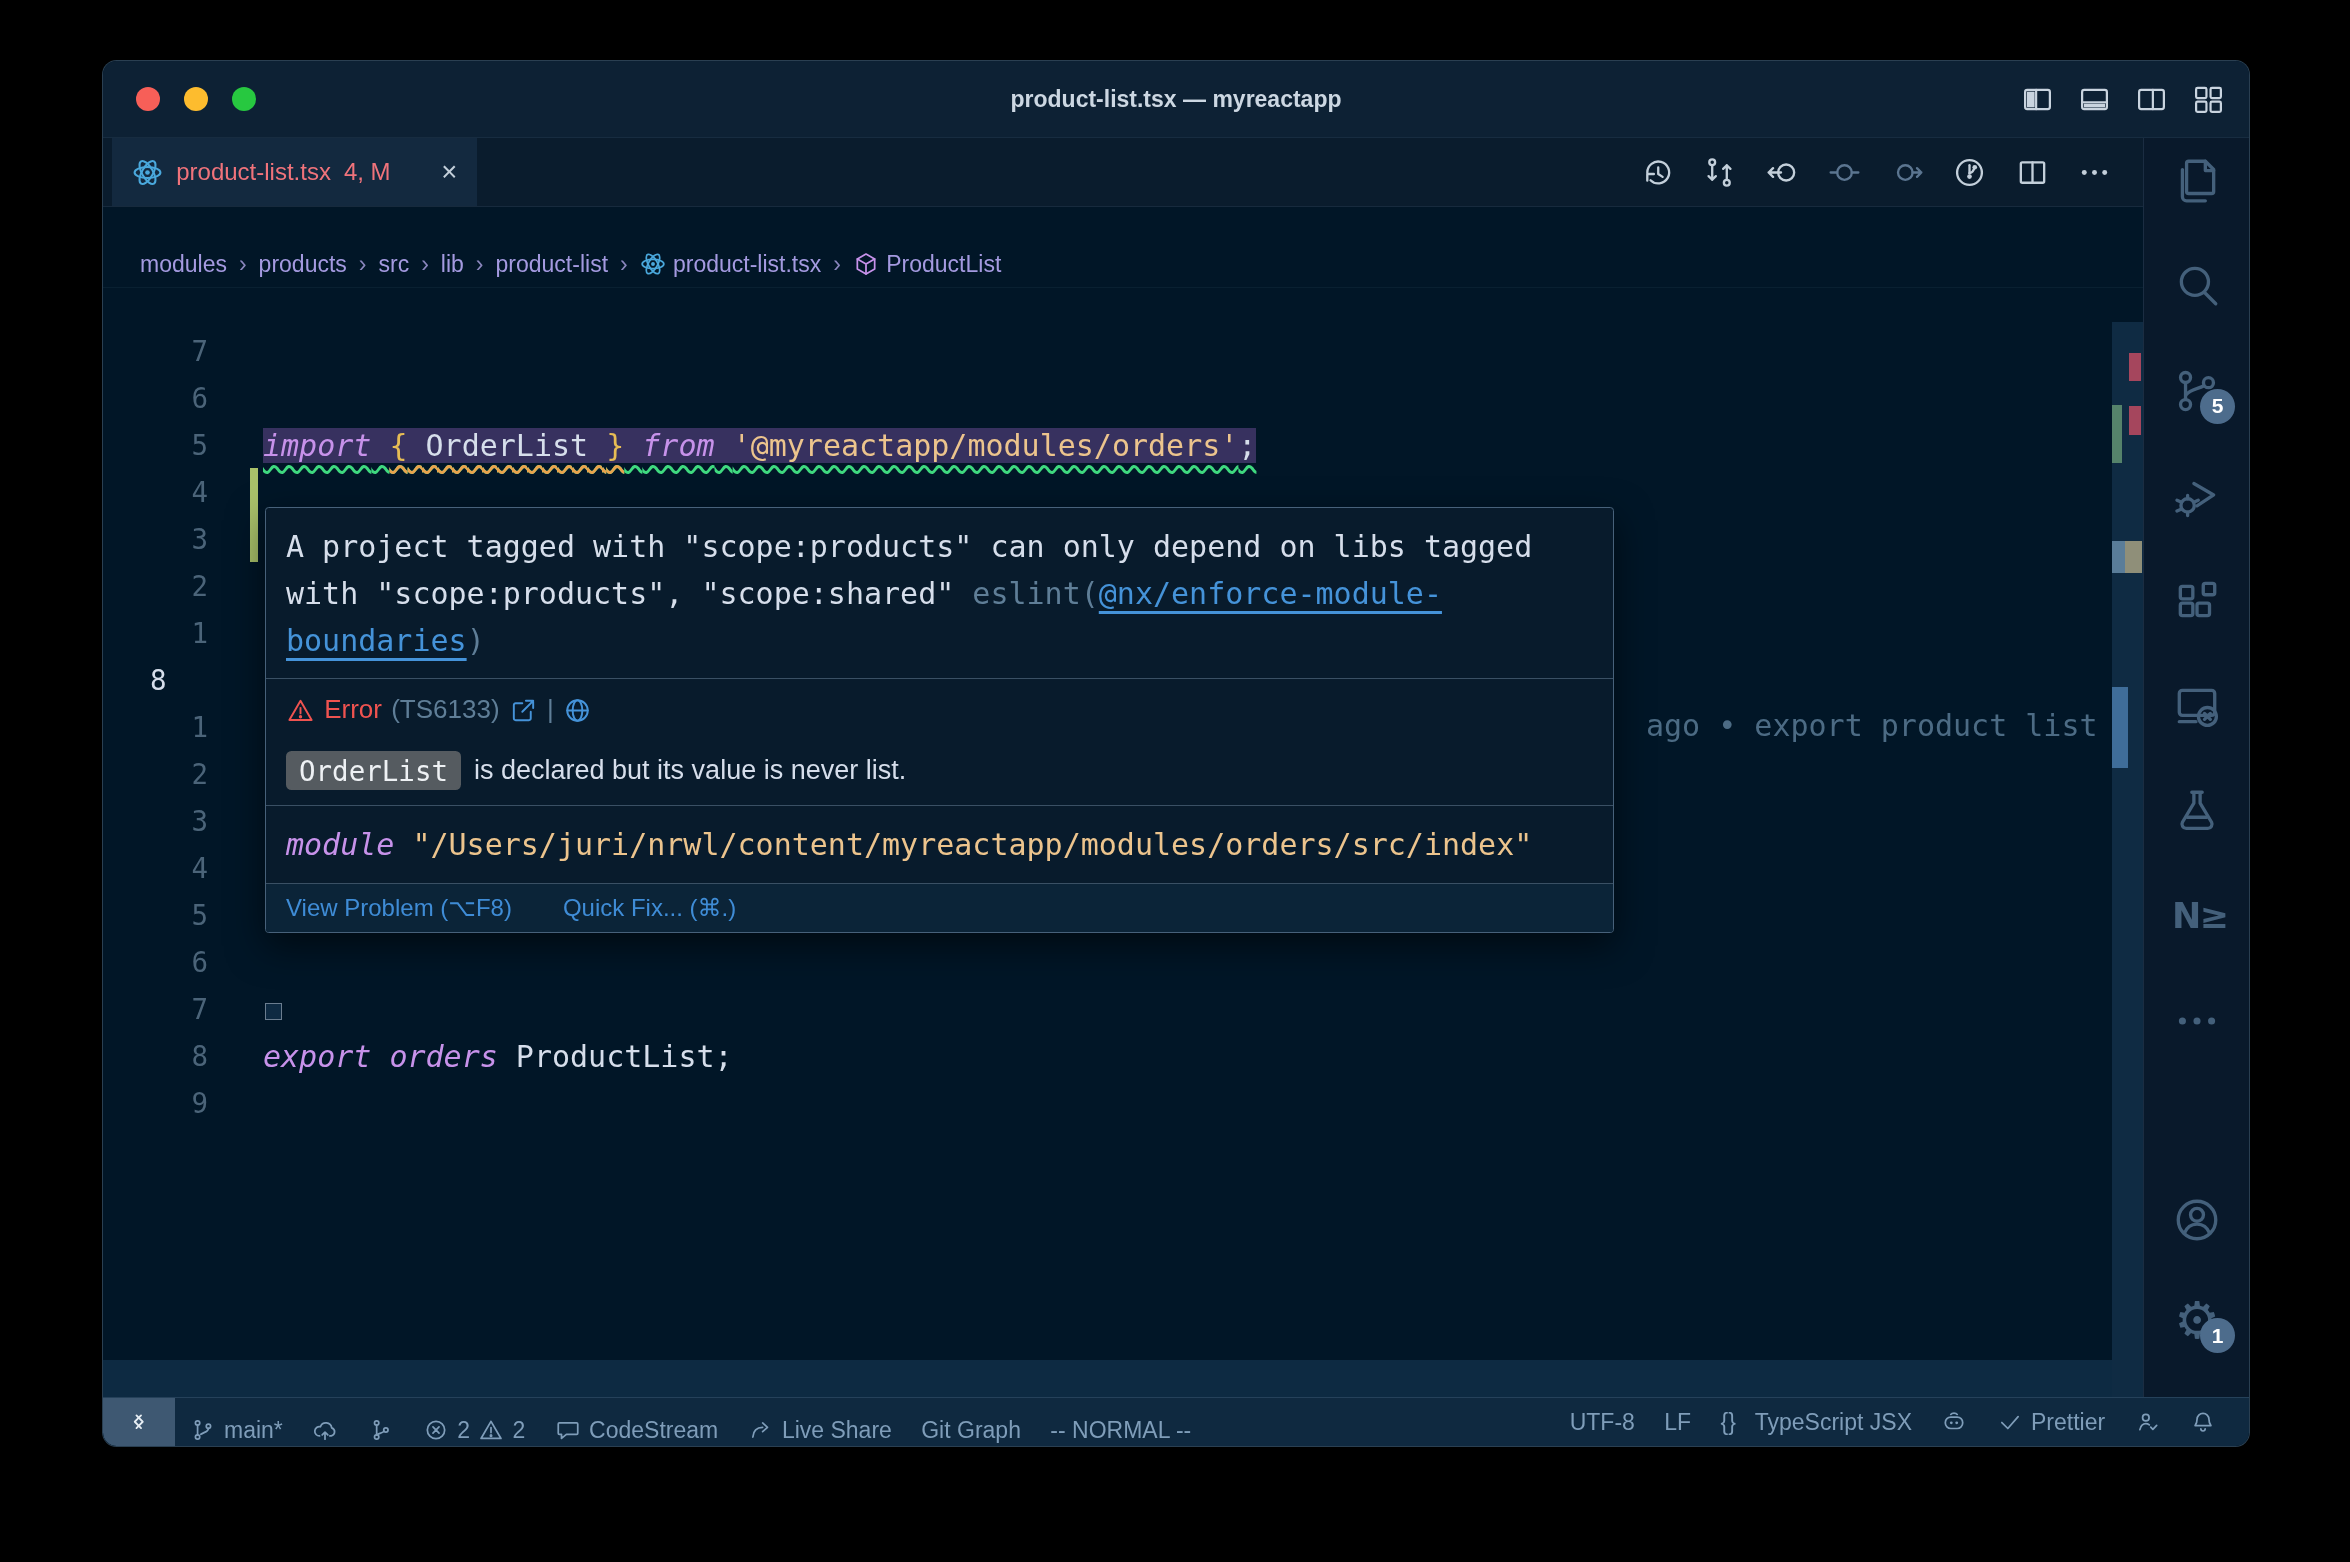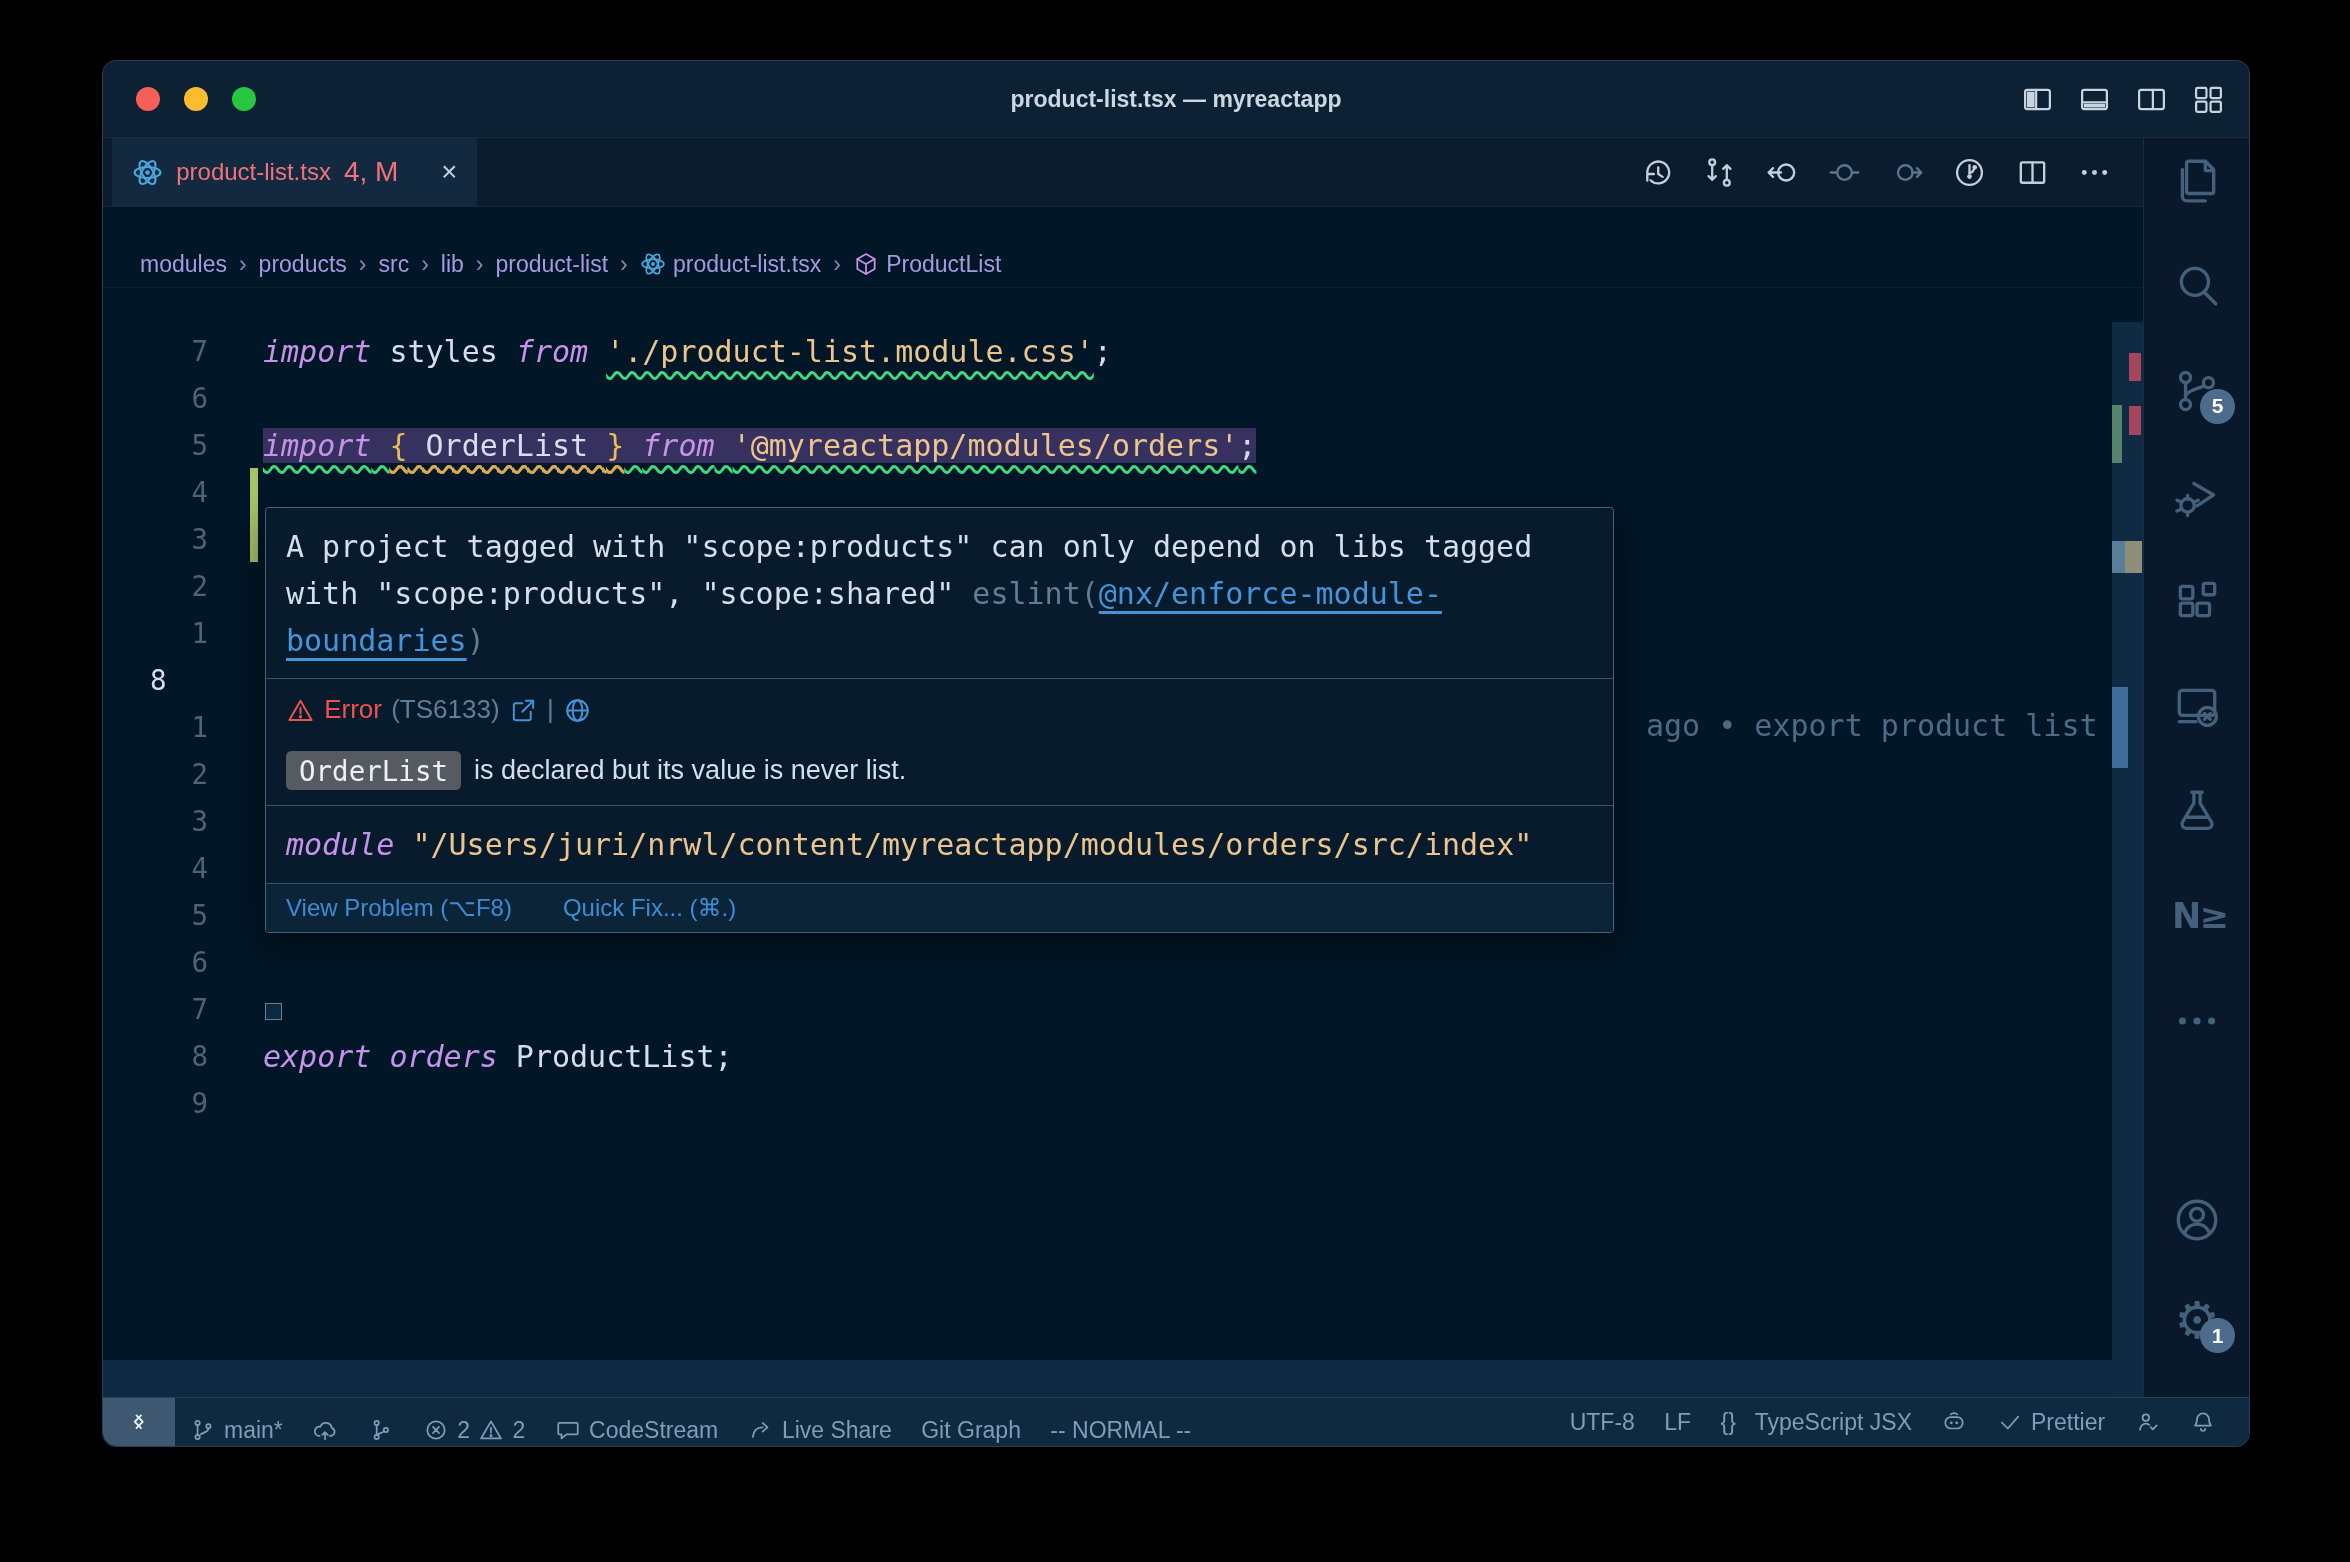--- a/index.html
+++ b/index.html
@@ -19,21 +19,21 @@
   .win-controls .icon{width:33px;height:33px;}
   
   .body{flex:1;display:flex;min-height:0;}
   .leftcol{width:2040px;flex:0 0 2040px;display:flex;flex-direction:column;min-width:0;gap:34px;}
   
   .tabbar{height:68px;flex:0 0 68px;background:#0a1c2d;display:flex;align-items:stretch;
           border-bottom:0.9px solid rgba(120,150,180,.12);}
   .tab{margin-left:9.2px;width:365px;background:#13293f;display:flex;align-items:center;padding:0 20px;box-sizing:border-box;gap:13px;}
   .tab .icon{width:31px;height:31px;color:#4aa8dc;flex:0 0 31px;}
   .tab-label{color:#f0737b;font-size:24px;}
-  .tab-badge{color:#f0737b;font-size:28px;}
+  .tab-badge{color:#f0737b;font-size:24px;}
   .tab-close{margin-left:auto;color:#c3cfda;font-size:27.5px;line-height:27.5px;}
   .editor-actions{margin-left:auto;display:flex;align-items:center;gap:27.5px;padding-right:31px;color:#c3cfda;}
   .editor-actions .icon{width:35px;height:35px;}
   .editor-actions .dim{color:#5b7590;}
   
   .breadcrumbs{height:46px;flex:0 0 46px;background:#011627;display:flex;align-items:center;
                padding-left:37px;color:#a49ae0;font-size:23px;border-bottom:0.9px solid rgba(120,150,180,.08);}
   .crumb{display:flex;align-items:center;gap:7.3px;}
   .crumb .icon{width:26px;height:26px;}
   .crumb-sep{color:#8a86bd;margin:0 12px;font-size:23px;}
@@ -274,21 +274,20 @@
 
         <div class="editor-wrap">
           <div class="editor">
             <div class="hscroll-band"></div>
             <div class="git-added-bar"></div>
             <div class="code" id="code-rows">
                 <div class="row">
                   <div class="gutter">
                     <span class="num">7</span>
                   </div>
-                  <div class="content"><span class="tok-kw">import</span><span class="tok-pl"> styles </span><span class="tok-kw">from</span><span class="tok-pl"> </span><span class="tok-str sq-green">'./product-list.module.css'</span><span class="tok-pl">;</span></div>
                 </div>
                 <div class="row">
                   <div class="gutter">
                     <span class="num">6</span>
                   </div>
                   <div class="content"></div>
                 </div>
                 <div class="row">
                   <div class="gutter">
                     <span class="num">5</span>

